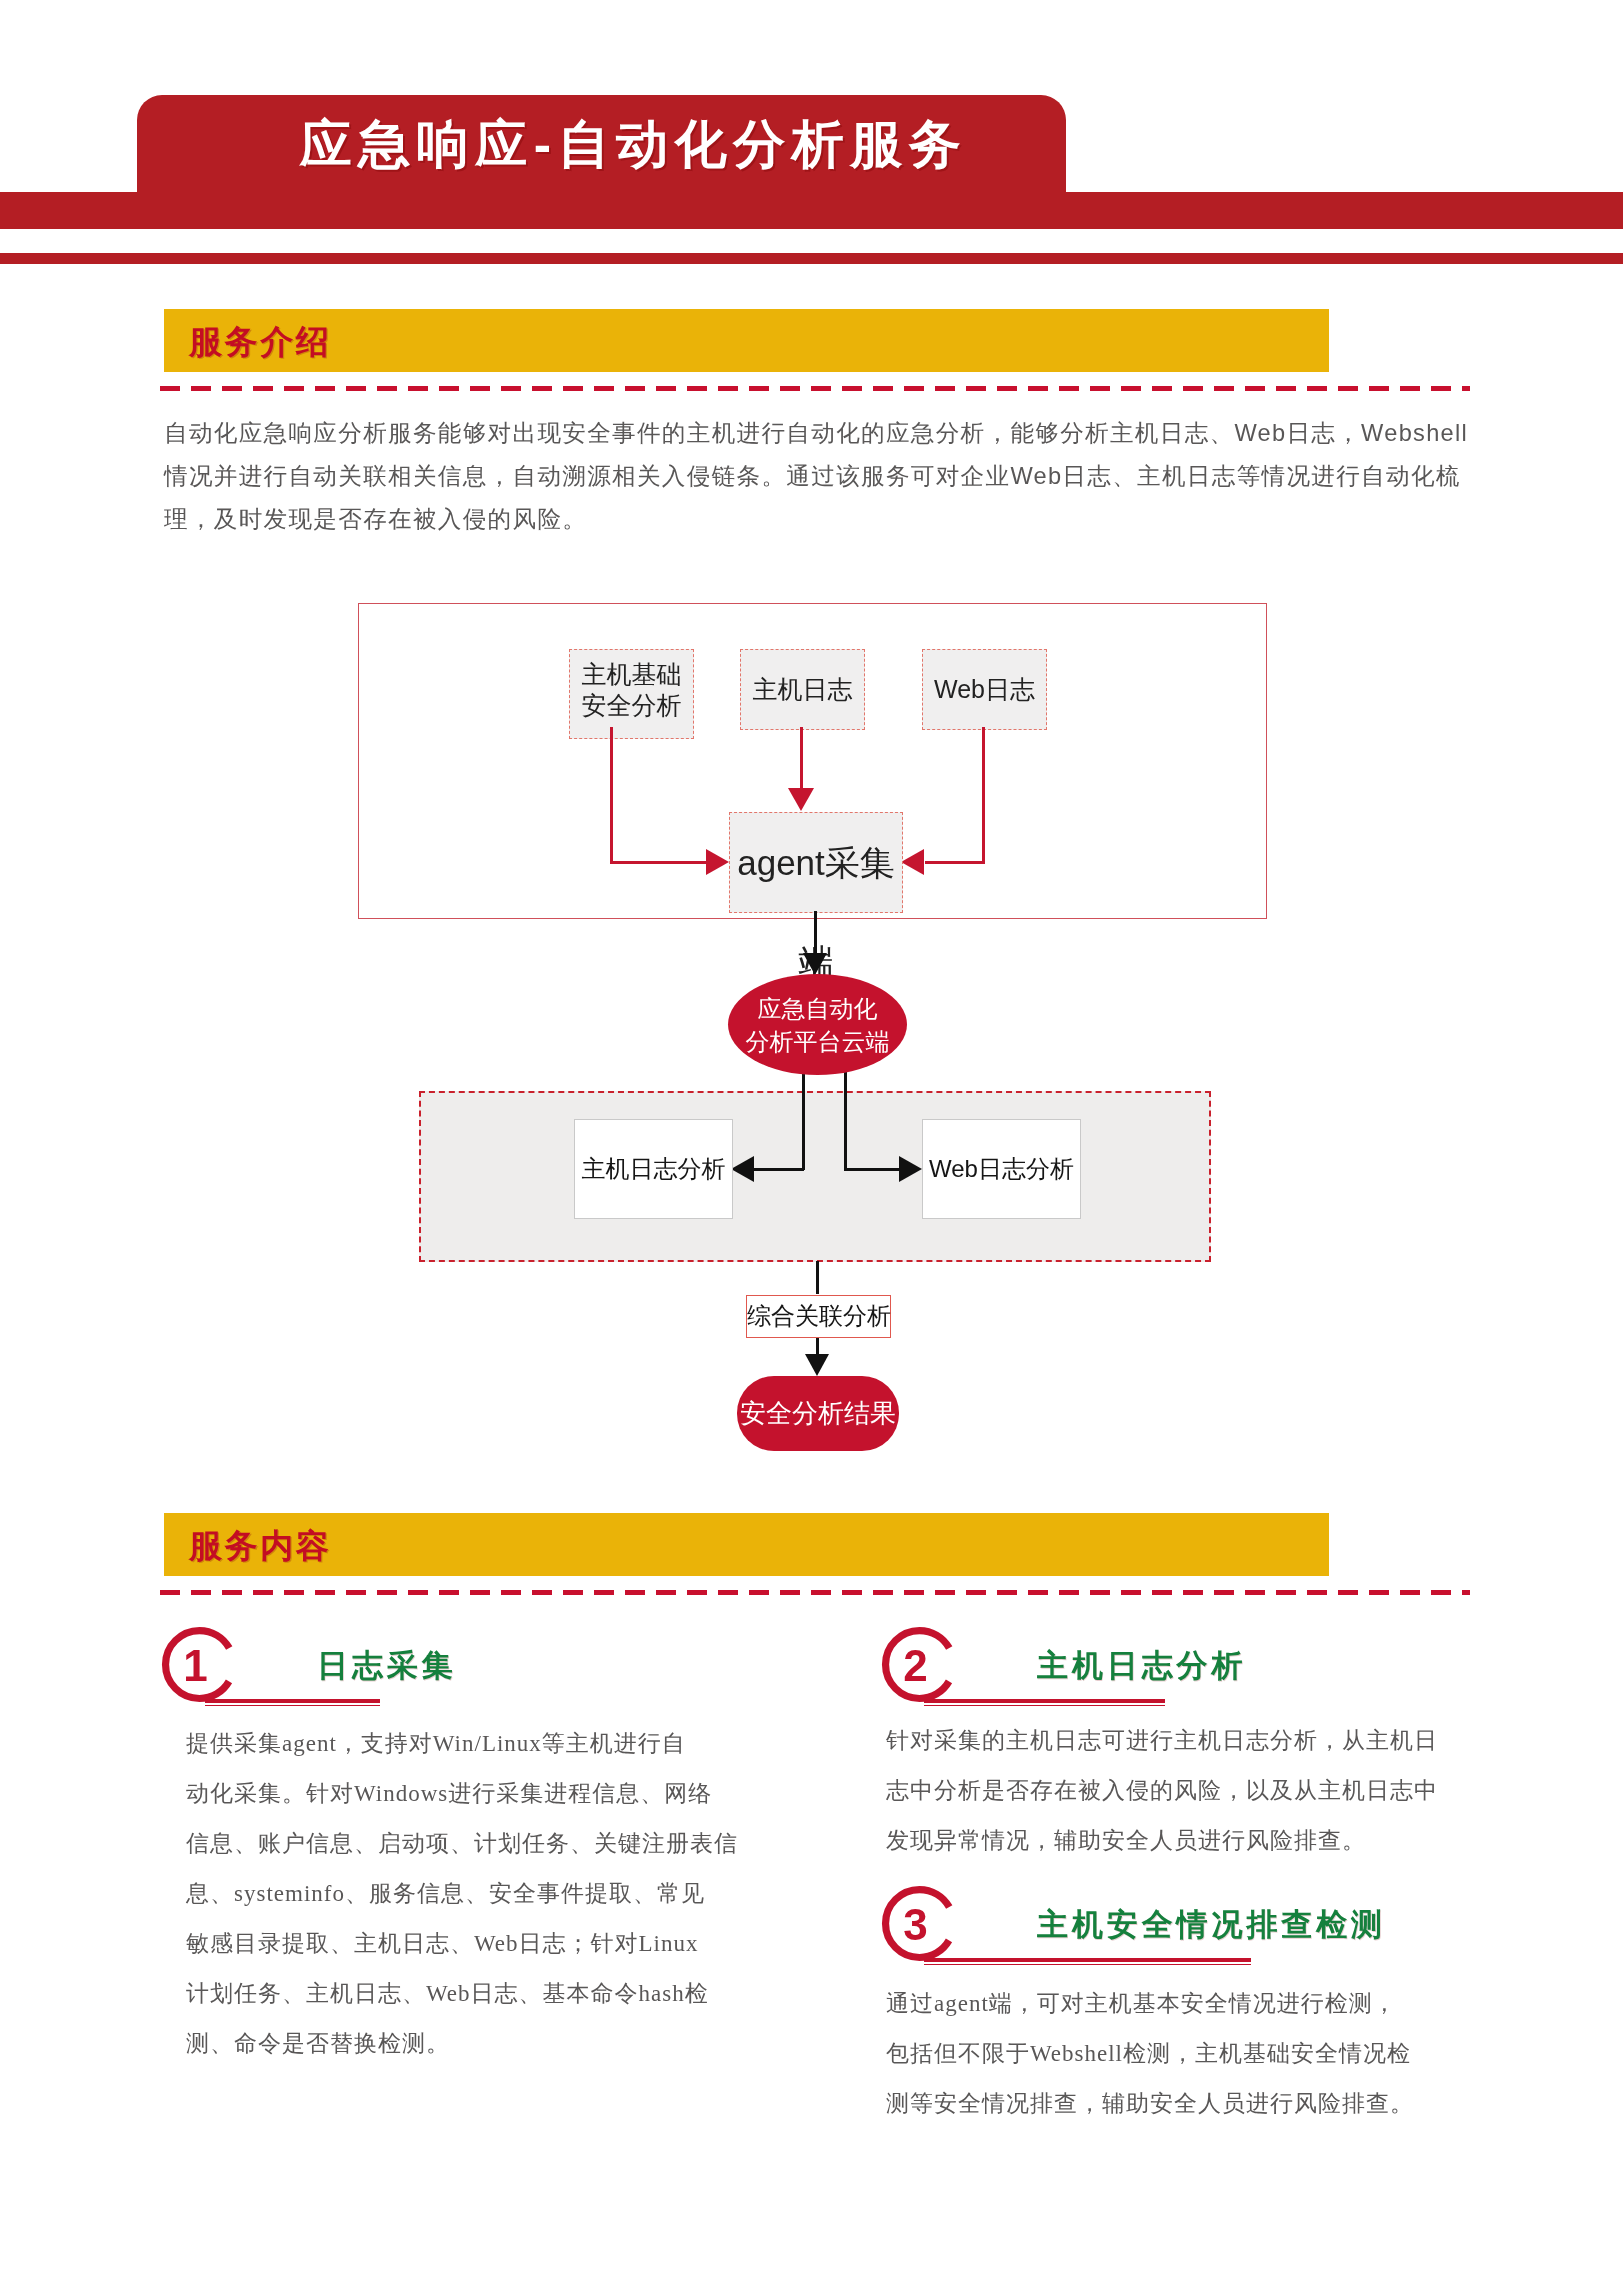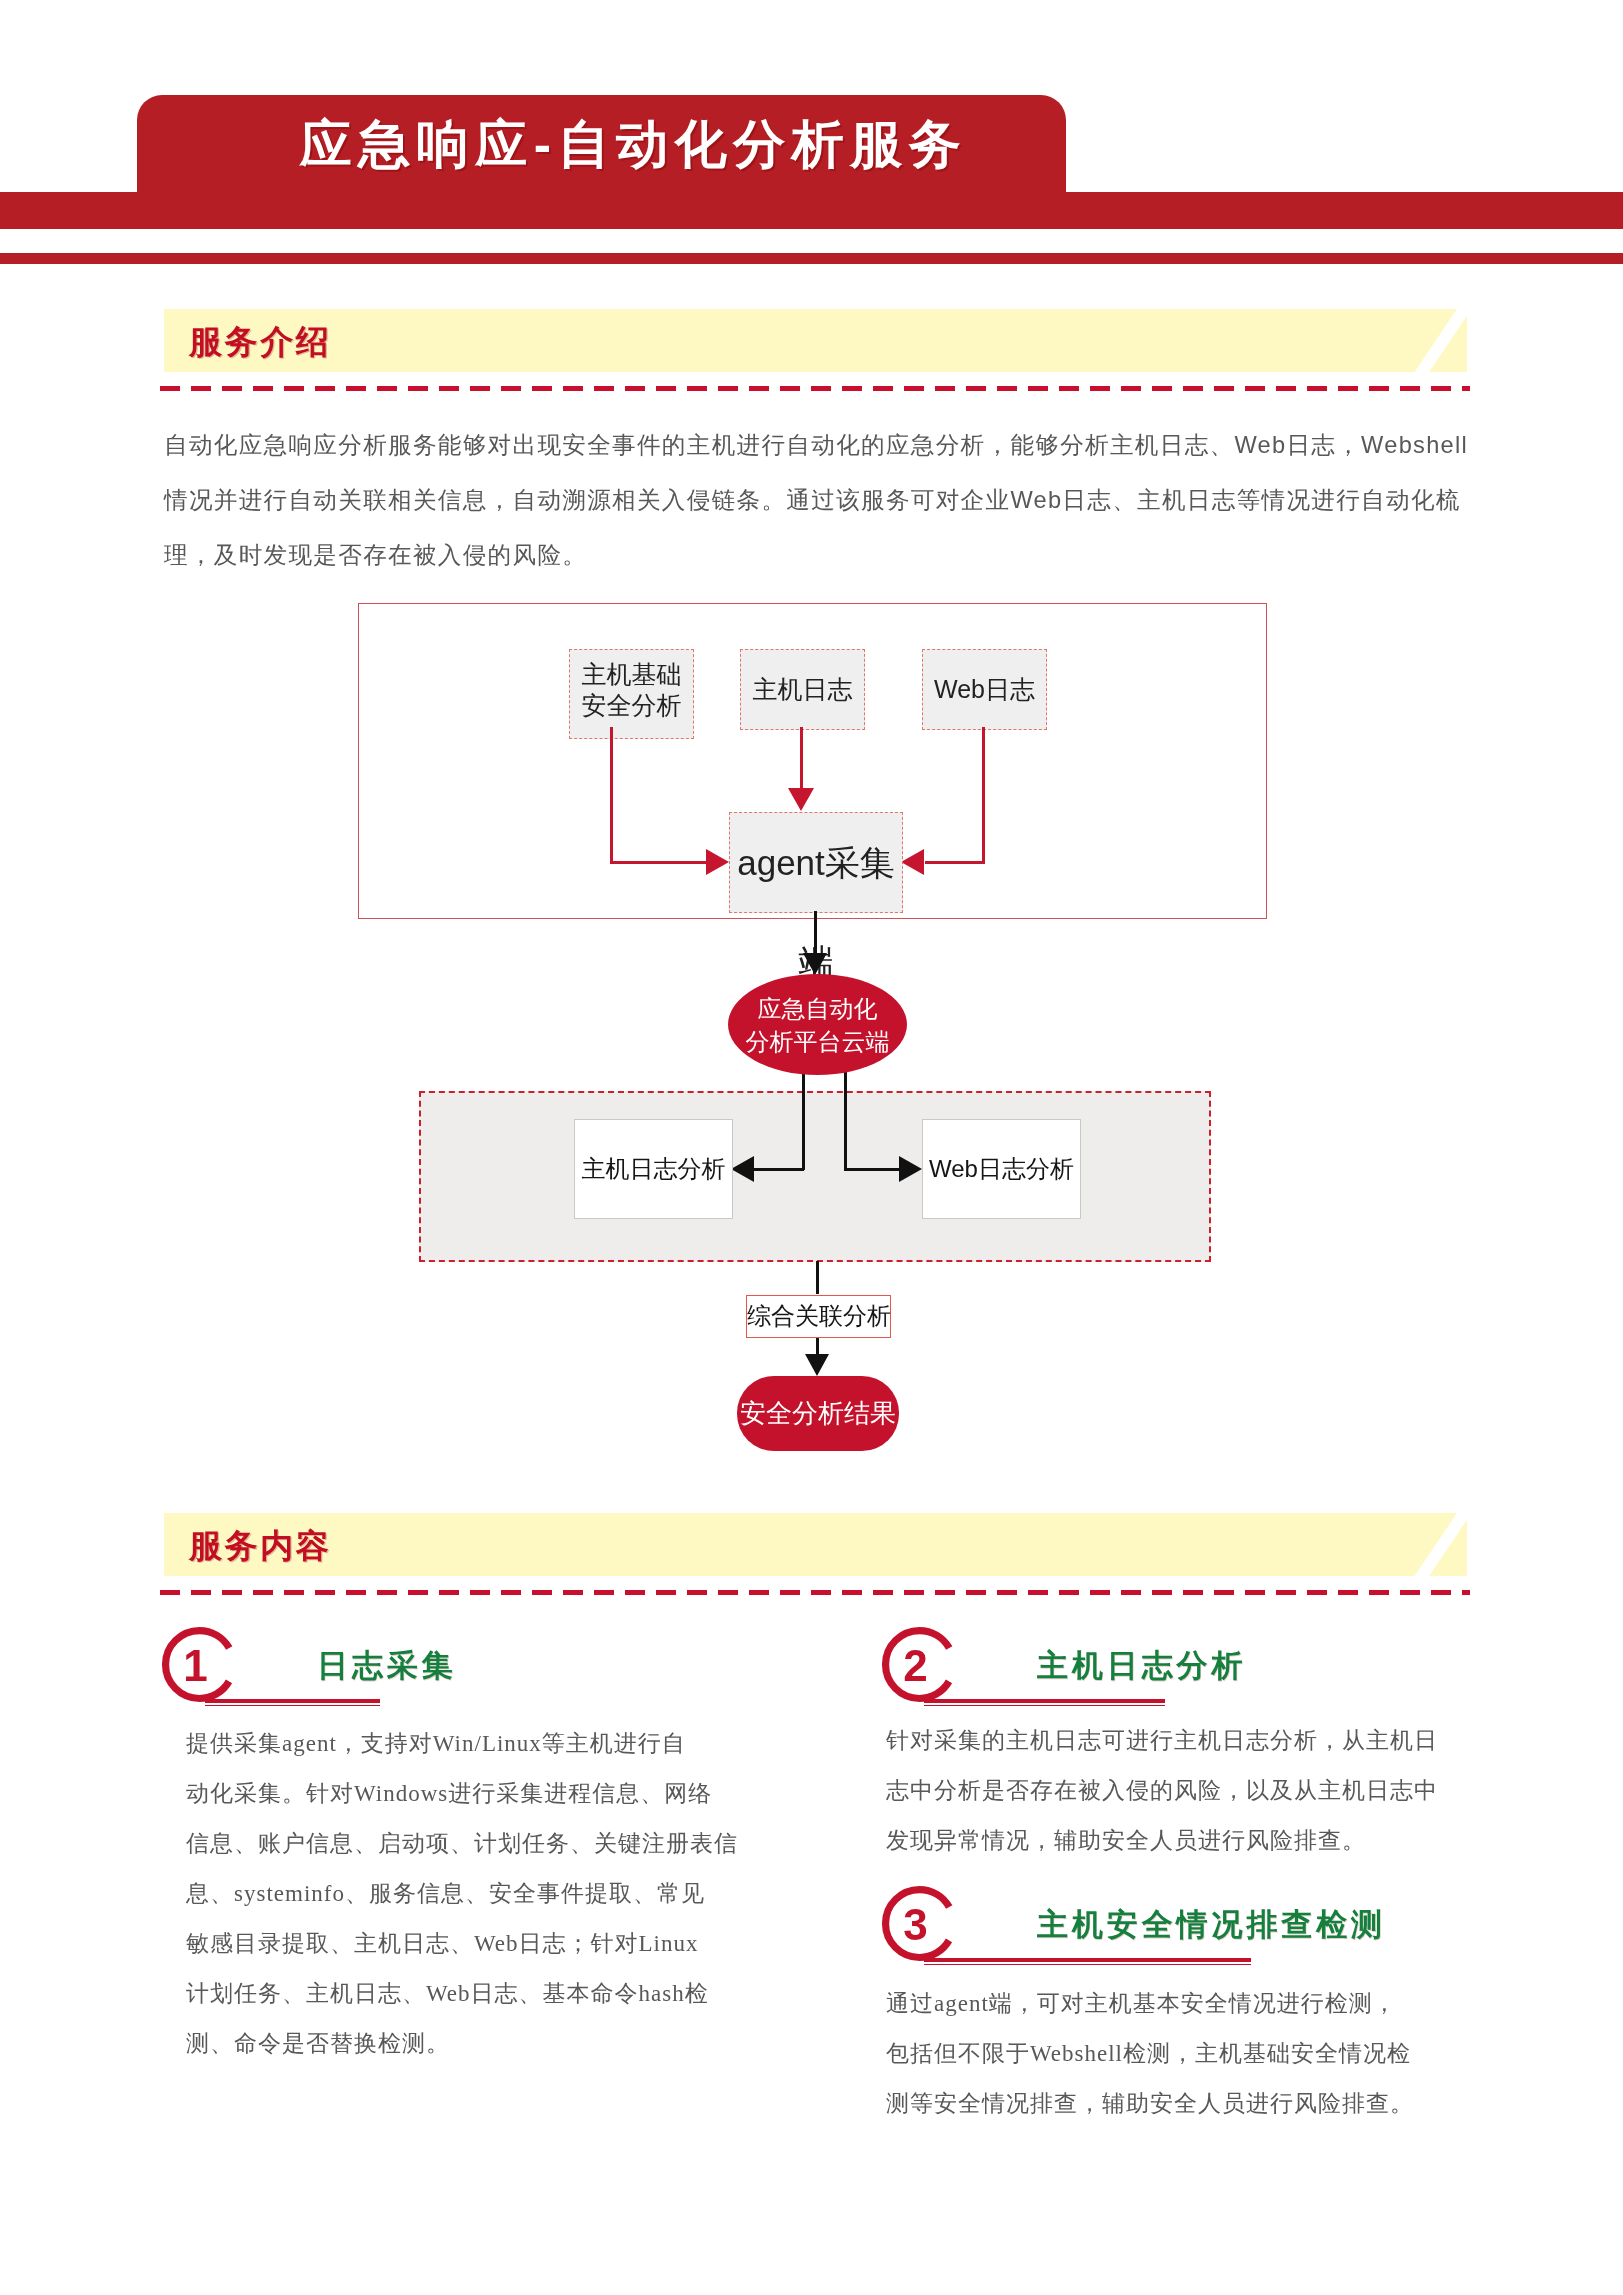--- a/index.html
+++ b/index.html
@@ -7,29 +7,29 @@
     position:relative;width:1624px;height:2295px;background:#ffffff;overflow:hidden;
     font-family:"Liberation Sans","DejaVu Sans",sans-serif;
   }
   
   .banner{position:absolute;left:137px;top:95px;width:929px;height:97px;background:#b41e24;border-radius:25px 25px 0 0;}
   .banner-title{position:absolute;left:0;top:0;width:100%;height:97px;line-height:99px;text-align:center;
     color:#ffffff;font-size:52px;font-weight:bold;letter-spacing:6.5px;text-shadow:2px 2px 0 rgba(120,0,0,.35);padding-left:32px;}
   .band{position:absolute;left:0;top:192px;width:1624px;height:37px;background:#b41e24;}
   .thinline{position:absolute;left:0;top:253px;width:1624px;height:10.5px;background:#b41e24;}
   
-  .secbar{position:absolute;left:164px;width:1303px;height:63px;background:#fef9c3;overflow:hidden;}
+  .secbar{position:absolute;left:164px;width:1165px;height:63px;background:#eab308;overflow:hidden;}
   .secbar .slash{position:absolute;left:1272px;top:-16.4px;width:11.8px;height:98px;background:#ffffff;transform:rotate(34deg);}
   .sec-title{position:absolute;left:25px;top:0;height:63px;line-height:65px;color:#c30d23;font-size:33px;font-weight:bold;
     letter-spacing:2.6px;text-shadow:1.3px 1.3px 0 rgba(130,0,10,.25);}
   .dashline{position:absolute;left:160px;width:1310px;height:5.2px;
     background:repeating-linear-gradient(90deg,#c8102e 0 19.6px,transparent 19.6px 31px);}
   
   .intro{position:absolute;left:164px;top:412px;width:1308px;font-size:23.6px;color:#595757;letter-spacing:1.3px;}
-  .intro .tline{height:43px;line-height:43px;white-space:nowrap;margin-top:12px;}
+  .intro .tline{height:43px;line-height:43px;white-space:nowrap;}
   
   .outer-box{position:absolute;left:358px;top:603px;width:907px;height:314px;border:1.3px solid #d0505a;}
   .dbox{position:absolute;background:#f0efef;border:1.3px dashed #e2766b;color:#222222;text-align:center;z-index:2;}
   .dbox.small{width:123px;height:79px;font-size:25px;}
   .one-line{line-height:79px;white-space:nowrap;}
   .two-line{padding-top:9.2px;line-height:31px;margin-left:19px;}
   .agent{left:729px;top:812px;width:172px;height:99px;font-size:35px;line-height:99px;}
   .rline{position:absolute;background:#c5152f;z-index:2;}
   .kline{position:absolute;background:#111111;z-index:2;}
   .tri{position:absolute;width:0;height:0;z-index:2;}

